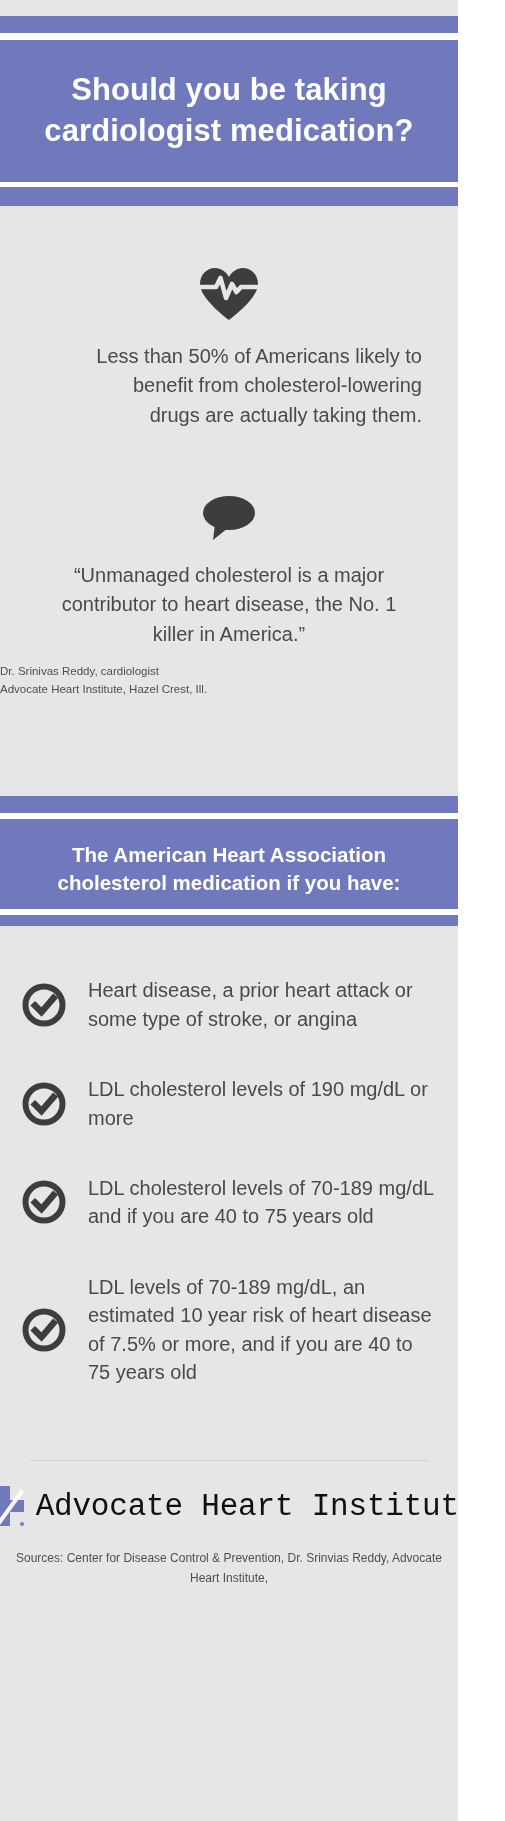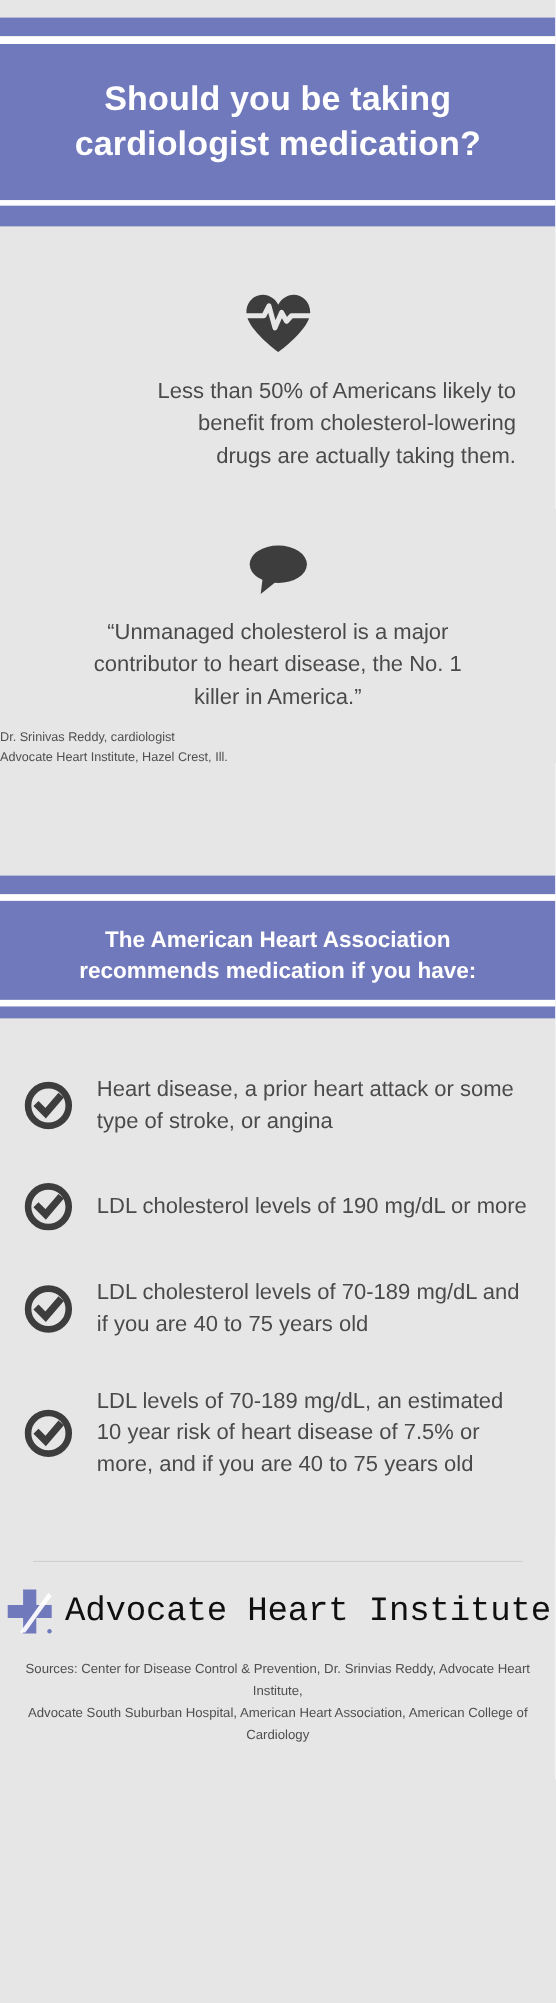--- a/index.html
+++ b/index.html
@@ -5,21 +5,21 @@
   html, body {
     margin: 0;
     padding: 0;
     background: #ffffff;
   }
   body {
     font-family: "Liberation Sans", "DejaVu Sans", sans-serif;
   }
   #infographic {
     position: relative;
-    width: 505px;
+    width: 458px;
     height: 1821px;
     margin: 0;
     background: #e6e6e6;
     overflow: hidden;
   }
 
   
   .band-purple {
     background: #7179bd;
     width: 100%;
@@ -217,21 +217,21 @@
     </div>
 
     <div style="height:88px;"></div>
   </div>
 
   <div class="band-purple" style="height:17px;"></div>
   <div class="band-white" style="height:6px;"></div>
 
   <div class="section-head">
     <div class="section-head-text">The American Heart Association</div>
-    <div class="section-head-text">recommends medication if you have:</div>
+    <div class="section-head-text">cholesterol medication if you have:</div>
   </div>
 
   <div class="band-white" style="height:6px;"></div>
   <div class="band-purple" style="height:11px;"></div>
 
   <div class="checklist">
 
     <div class="check-item">
       <svg class="check-icon" viewBox="0 0 44 44">
         <circle cx="22" cy="22" r="18.5" fill="none" stroke="#3d3d3d" stroke-width="6"></circle>
@@ -272,16 +272,15 @@
     <svg class="logo-mark" viewBox="0 0 46 46">
       <path d="M17 3 H29 V17 H43 V29 H29 V43 H17 V29 H3 V17 H17 Z" fill="#7179bd"></path>
       <path d="M40 6 L14 42 L19 42 L43 9 Z" fill="#ffffff" opacity="0.92"></path>
       <circle cx="41" cy="41" r="2" fill="#7179bd"></circle>
     </svg>
     <div class="logo-text">Advocate Heart Institute</div>
   </div>
 
   <div class="sources">
     <div>Sources: Center for Disease Control &amp; Prevention, Dr. Srinvias Reddy, Advocate Heart Institute,</div>
-    <div>Advocate South Suburban Hospital, American Heart Association, American College of Cardiology</div>
   </div>
 
 </div>
 
 </body></html>

